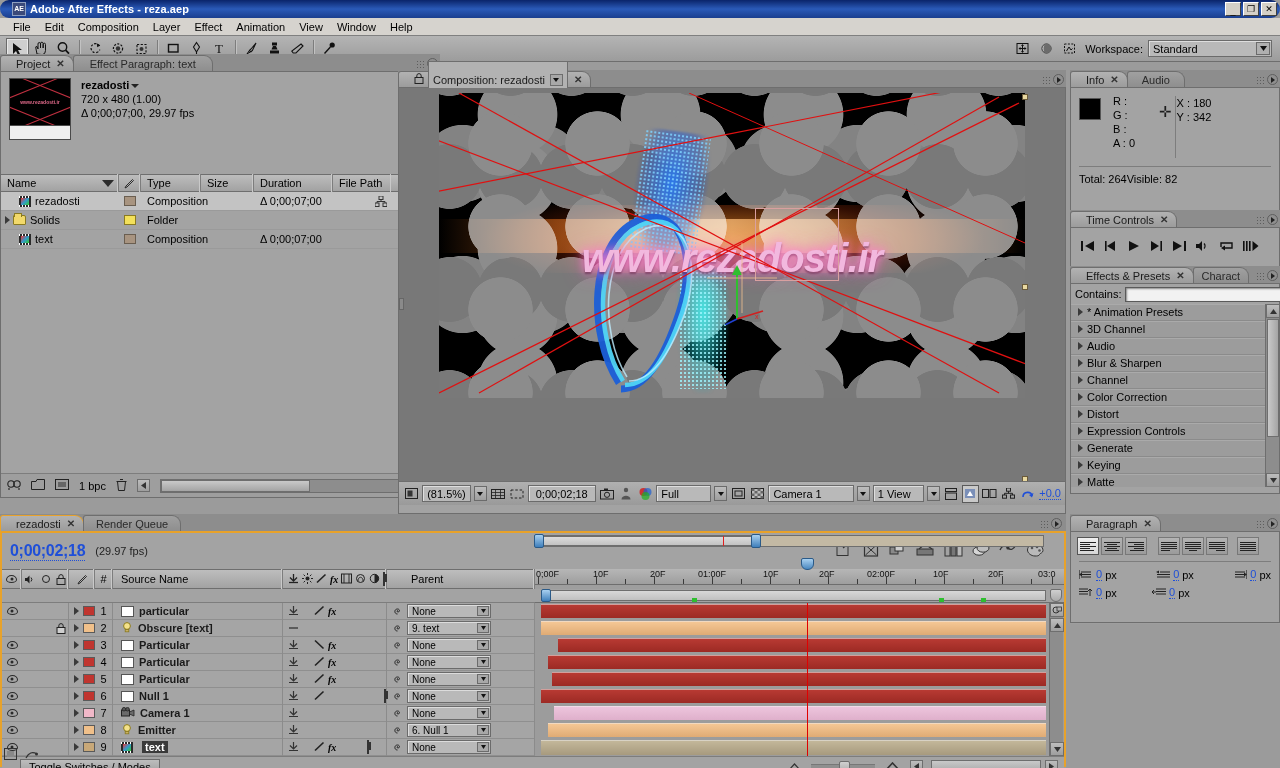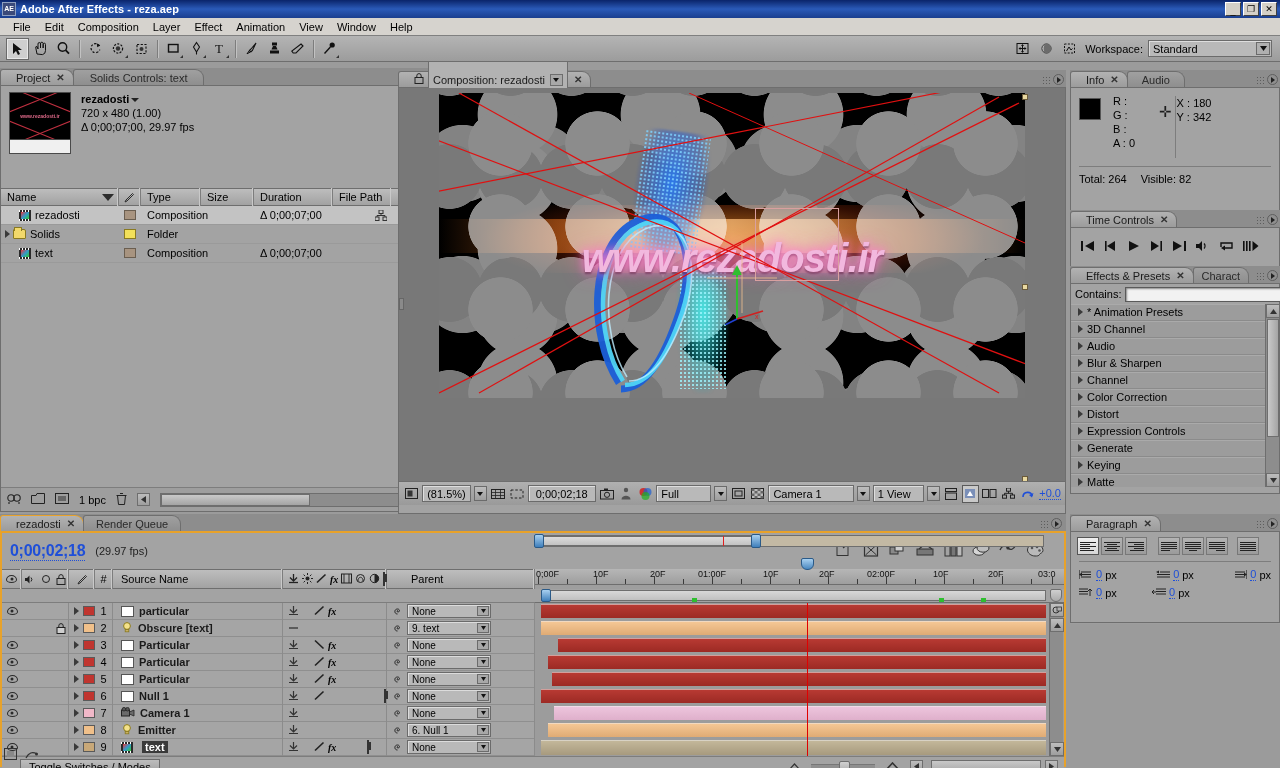--- a/index.html
+++ b/index.html
@@ -10,21 +10,21 @@
     background: #9e9e9e;
     overflow: hidden;
     color: #000;
     -webkit-font-smoothing: none;
   }
   .app { width: 1280px; height: 768px; position: relative; background: #9b9b9b; }
 
   
   .titlebar {
     height: 18px; background: linear-gradient(to bottom,#0a246a,#2a5ab8 50%,#1a3e8e);
-    display: flex; align-items: center; padding-left: 2px; color: #fff;
+    display: flex; align-items: center; padding-left: 12px; color: #fff; border-radius: 9px;
   }
   .title-icon {
     width: 14px; height: 14px; background: #3b4a7a; border: 1px solid #8fa0c0;
     color: #fff; font-size: 7px; font-weight: bold; line-height: 12px; text-align: center;
     margin-right: 4px; font-family: "Liberation Sans", sans-serif;
   }
   .title-text { font-size: 11px; font-weight: bold; letter-spacing: .1px; }
   .title-buttons { margin-left: auto; display: flex; gap: 2px; padding-right: 3px; }
   .tbtn {
     width: 16px; height: 14px; background: #d4d0c8; border: 1px solid #fff;
@@ -94,21 +94,21 @@
     width:11px;height:11px;border-radius:50%;background:#8f8f8f;border:1px solid #5f5f5f;
     display:flex;align-items:center;justify-content:center;
   }
   .pm-circle:after{content:"";border-left:4px solid #222;border-top:3px solid transparent;border-bottom:3px solid transparent;margin-left:1px;}
   .pm-dots{width:9px;height:8px;margin-right:2px;
     background-image: radial-gradient(circle,#5d5d5d 40%,transparent 41%);
     background-size:3px 3px;}
   .panel-body { background:#a3a3a3; border:1px solid #6e6e6e; }
 
   
-  #project-panel { left:0; top:68px; width:440px; height:444px; }
+  #project-panel { left:0; top:54px; width:440px; height:444px; }
   .proj-head { display:flex; padding:6px 0 0 8px; height:68px; }
   .proj-thumb {
     width:62px; height:48px; background:#000; border:1px solid #4a4a4a;
     position:relative; overflow:hidden;
   }
   .proj-thumb .thtext{
     position:absolute; left:50%; top:50%; transform:translate(-50%,-50%);
     color:#e06a8a; font-size:5px; white-space:nowrap; font-weight:bold;
   }
   .proj-thumb .xline{position:absolute;left:-10%;width:120%;height:1px;background:#c03040;}
@@ -376,21 +376,21 @@
   </div>
 
   <div class="panel" id="project-panel">
     <div class="panel-tabs">
       <div class="ptab">
         <span class="grip"></span>
         <span>Project</span>
         <span class="xclose">✕</span>
       </div>
       <div class="ptab inactive" style="padding:0 16px;">
-        <span>Solids Controls: text</span>
+        <span>Effect Paragraph: text</span>
       </div>
       <div class="panel-menu-btn">
         <span class="pm-dots"></span>
         <span class="pm-circle"></span>
       </div>
     </div>
     <div class="panel-body" style="height:427px;">
       <div class="proj-head">
         <div>
           <div class="proj-thumb">
@@ -782,21 +782,21 @@
         <div class="info-div"></div>
         <div style="margin-left:24px;padding-top:2px;display:flex;align-items:flex-start;gap:5px;">
           <span style="font-size:15px;line-height:14px;margin-top:9px;color:#1d1d1d;">✛</span>
           <div class="info-rgb">
             <div><span>X :</span> <span>180</span></div>
             <div><span>Y :</span> <span>342</span></div>
           </div>
         </div>
       </div>
       <div class="info-hr" style="margin-top:16px;"></div>
-      <div style="display:flex;gap:14px;">
+      <div style="display:flex;gap:0;">
         <div><span>Total:</span> <span>264</span></div>
         <div><span>Visible:</span> <span>82</span></div>
       </div>
     </div>
   </div>
 
   <div class="panel" id="time-panel">
     <div class="panel-tabs">
       <div class="ptab">
         <span class="grip"></span>

